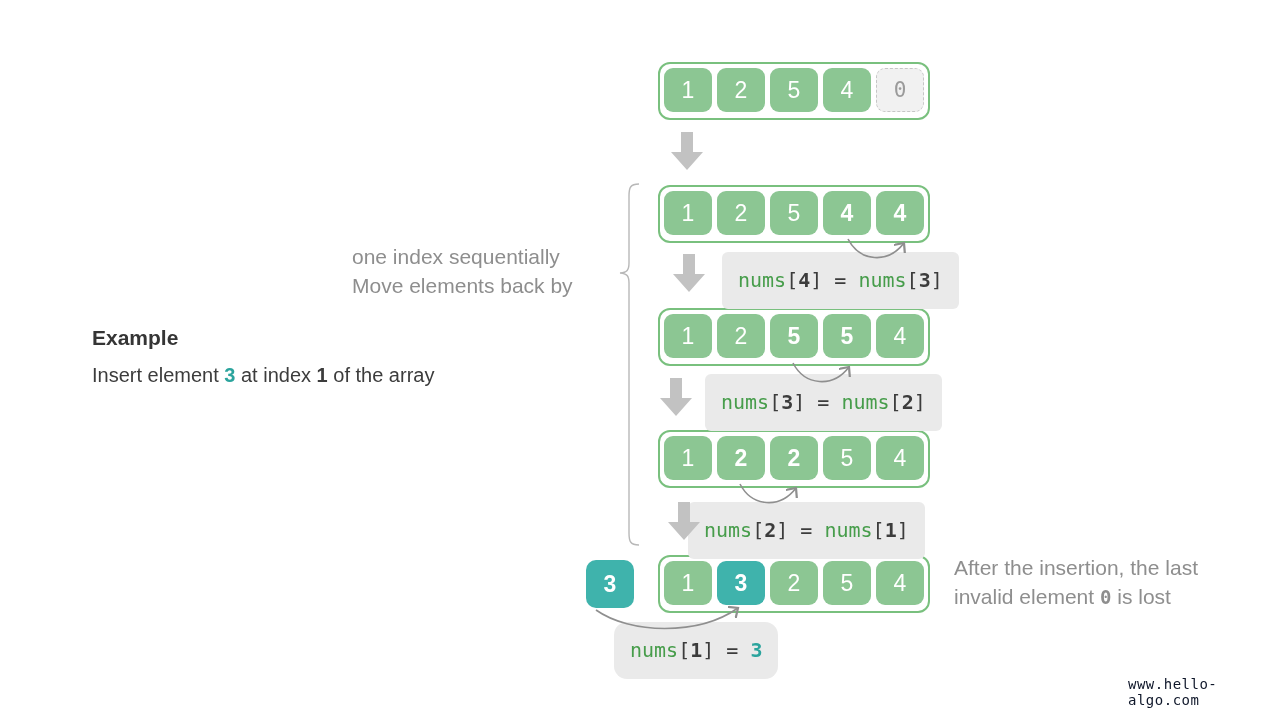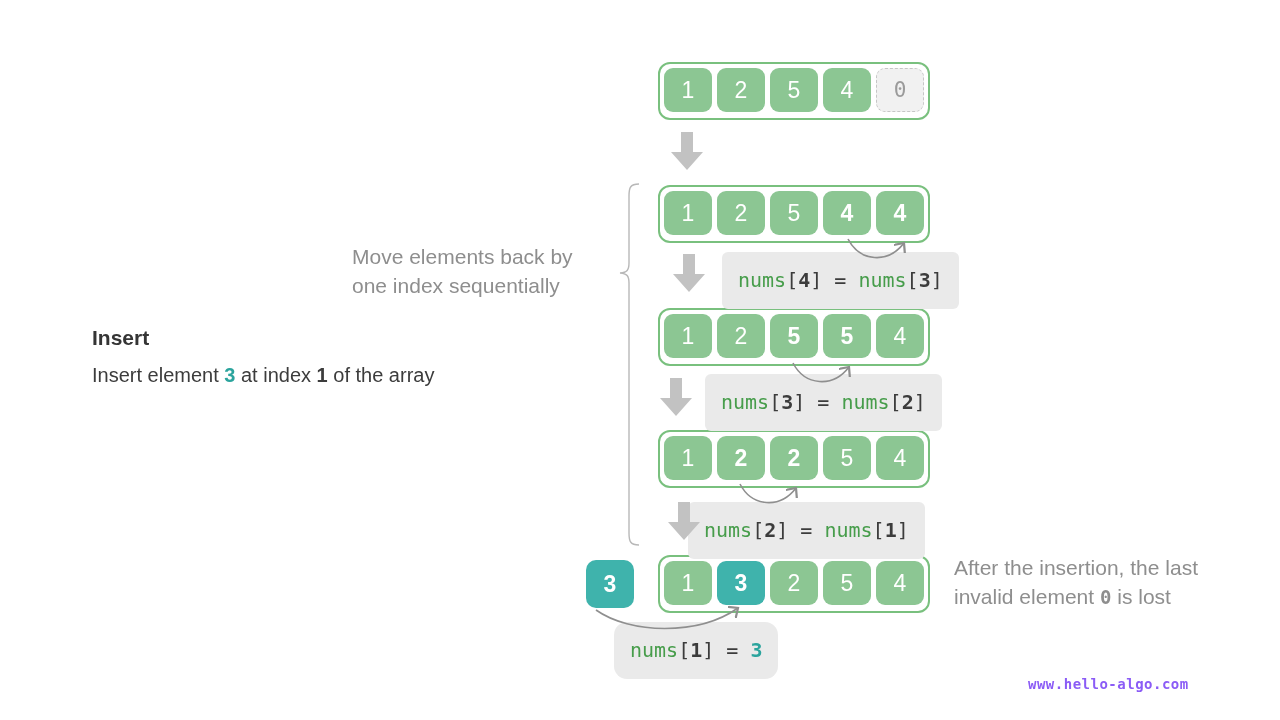--- a/index.html
+++ b/index.html
@@ -53,43 +53,43 @@
   .example-heading {
     position:absolute; left:92px; top:326px; font-size:21px; font-weight:700; color:#353535;
   }
   .example-sentence {
     position:absolute; left:92px; top:364px; font-size:20px; color:var(--text-dark); white-space:pre;
   }
   .p-teal { color:var(--teal-text); font-weight:700; }
   .p-bold { font-weight:700; }
 
   .watermark {
-    position:absolute; left:1028px; top:676px; font-family:"DejaVu Sans Mono", monospace;
-    font-size:14px; color:#8b5cf6; letter-spacing:0.5px;font-weight:bold;
+    position:absolute; left:1128px; top:676px; font-family:"DejaVu Sans Mono", monospace;
+    font-size:14px; color:#0f172a; letter-spacing:0.5px;
   }
 
   svg.icon { position:absolute; overflow:visible; }
   .down-arrow { z-index:5; }
   .curve { z-index:6; }
   .curve-path { stroke:var(--curve-gray); stroke-width:1.6; fill:none; }
   .marker-path { stroke:var(--curve-gray); stroke-width:1.4; fill:none; }
   .brace-path { stroke:#B8B8B8; stroke-width:1.4; fill:none; }
   .arrow-fill { fill:var(--arrow-gray); }
 </style>
 </head>
 <body>
 
 <div id="canvas" style="--cell-green: #8CC693; --cell-border: #79C07E; --teal: #3FB3AC; --teal-text: #2BA49D; --code-green: #479D4B; --text-gray: #8E8E8E; --text-dark: #3C3C3C; --label-bg: #EAEAEA; --arrow-gray: #C2C2C2; --curve-gray: #8F8F8F;">
 
-  <div class="example-heading">Insert</div>
+  <div class="example-heading">Example</div>
   <div class="example-sentence"><span class="p">Insert element </span><span class="p p-teal">3</span><span class="p"> at index </span><span class="p p-bold">1</span><span class="p"> of the array</span></div>
 
   <div class="note" style="left:352px;top:242px;">
+    <div class="line">one index sequentially</div>
     <div class="line">Move elements back by</div>
-    <div class="line">one index sequentially</div>
   </div>
 
   <svg class="icon" style="left:616px;top:182px;" width="26" height="368">
     <path class="brace-path" d="M 23 2 C 14 2 13 6 13 14 L 13 81 C 13 88 11 90.5 4 91 C 11 91.5 13 94 13 101 L 13 351 C 13 359 14 363 23 363"></path>
   </svg>
 
   <div class="arr" style="top:62px;">
     <div class="cell">1</div>
     <div class="cell">2</div>
     <div class="cell">5</div>

